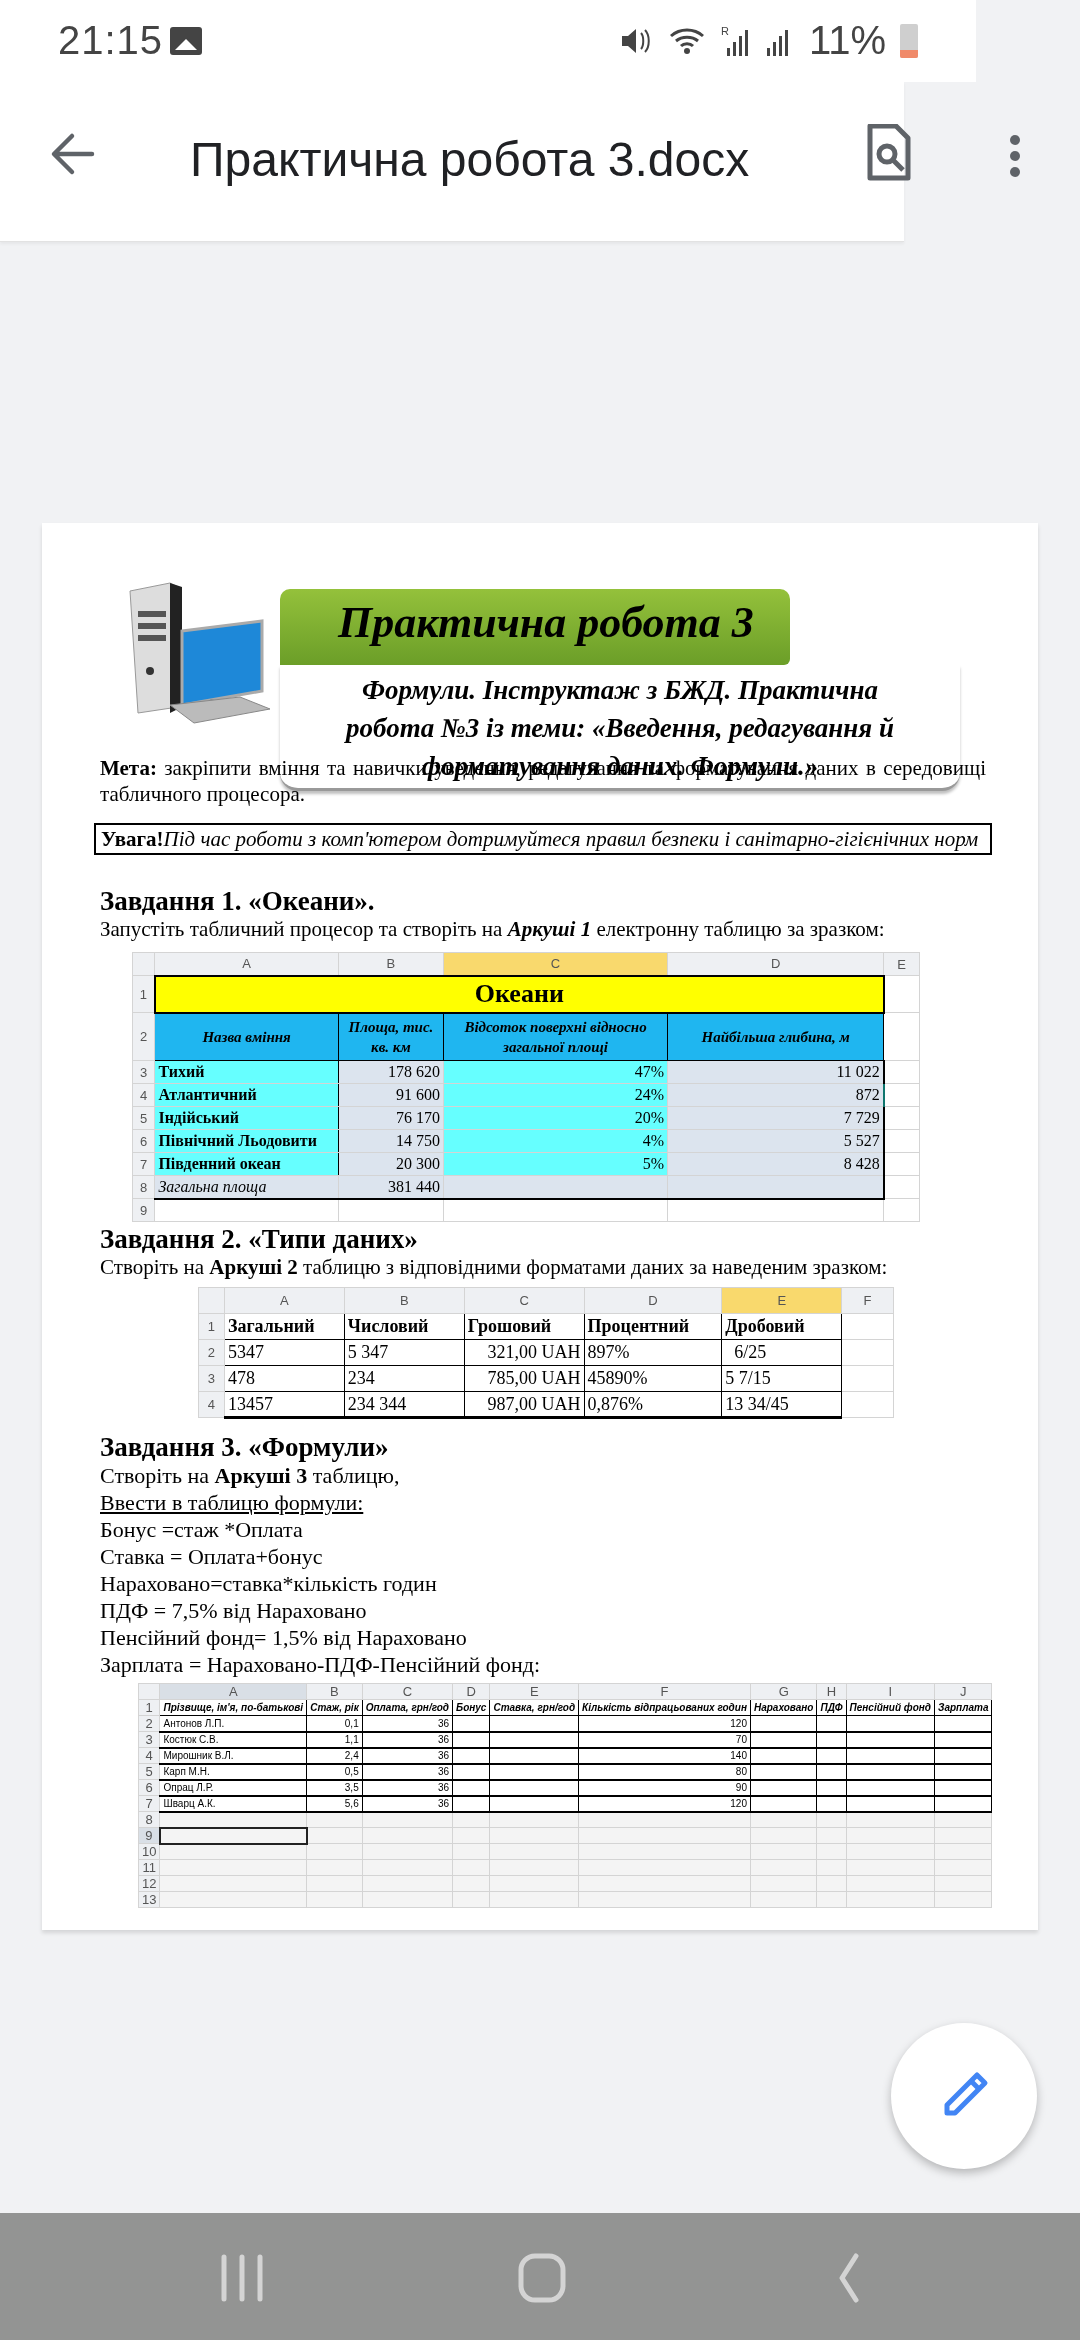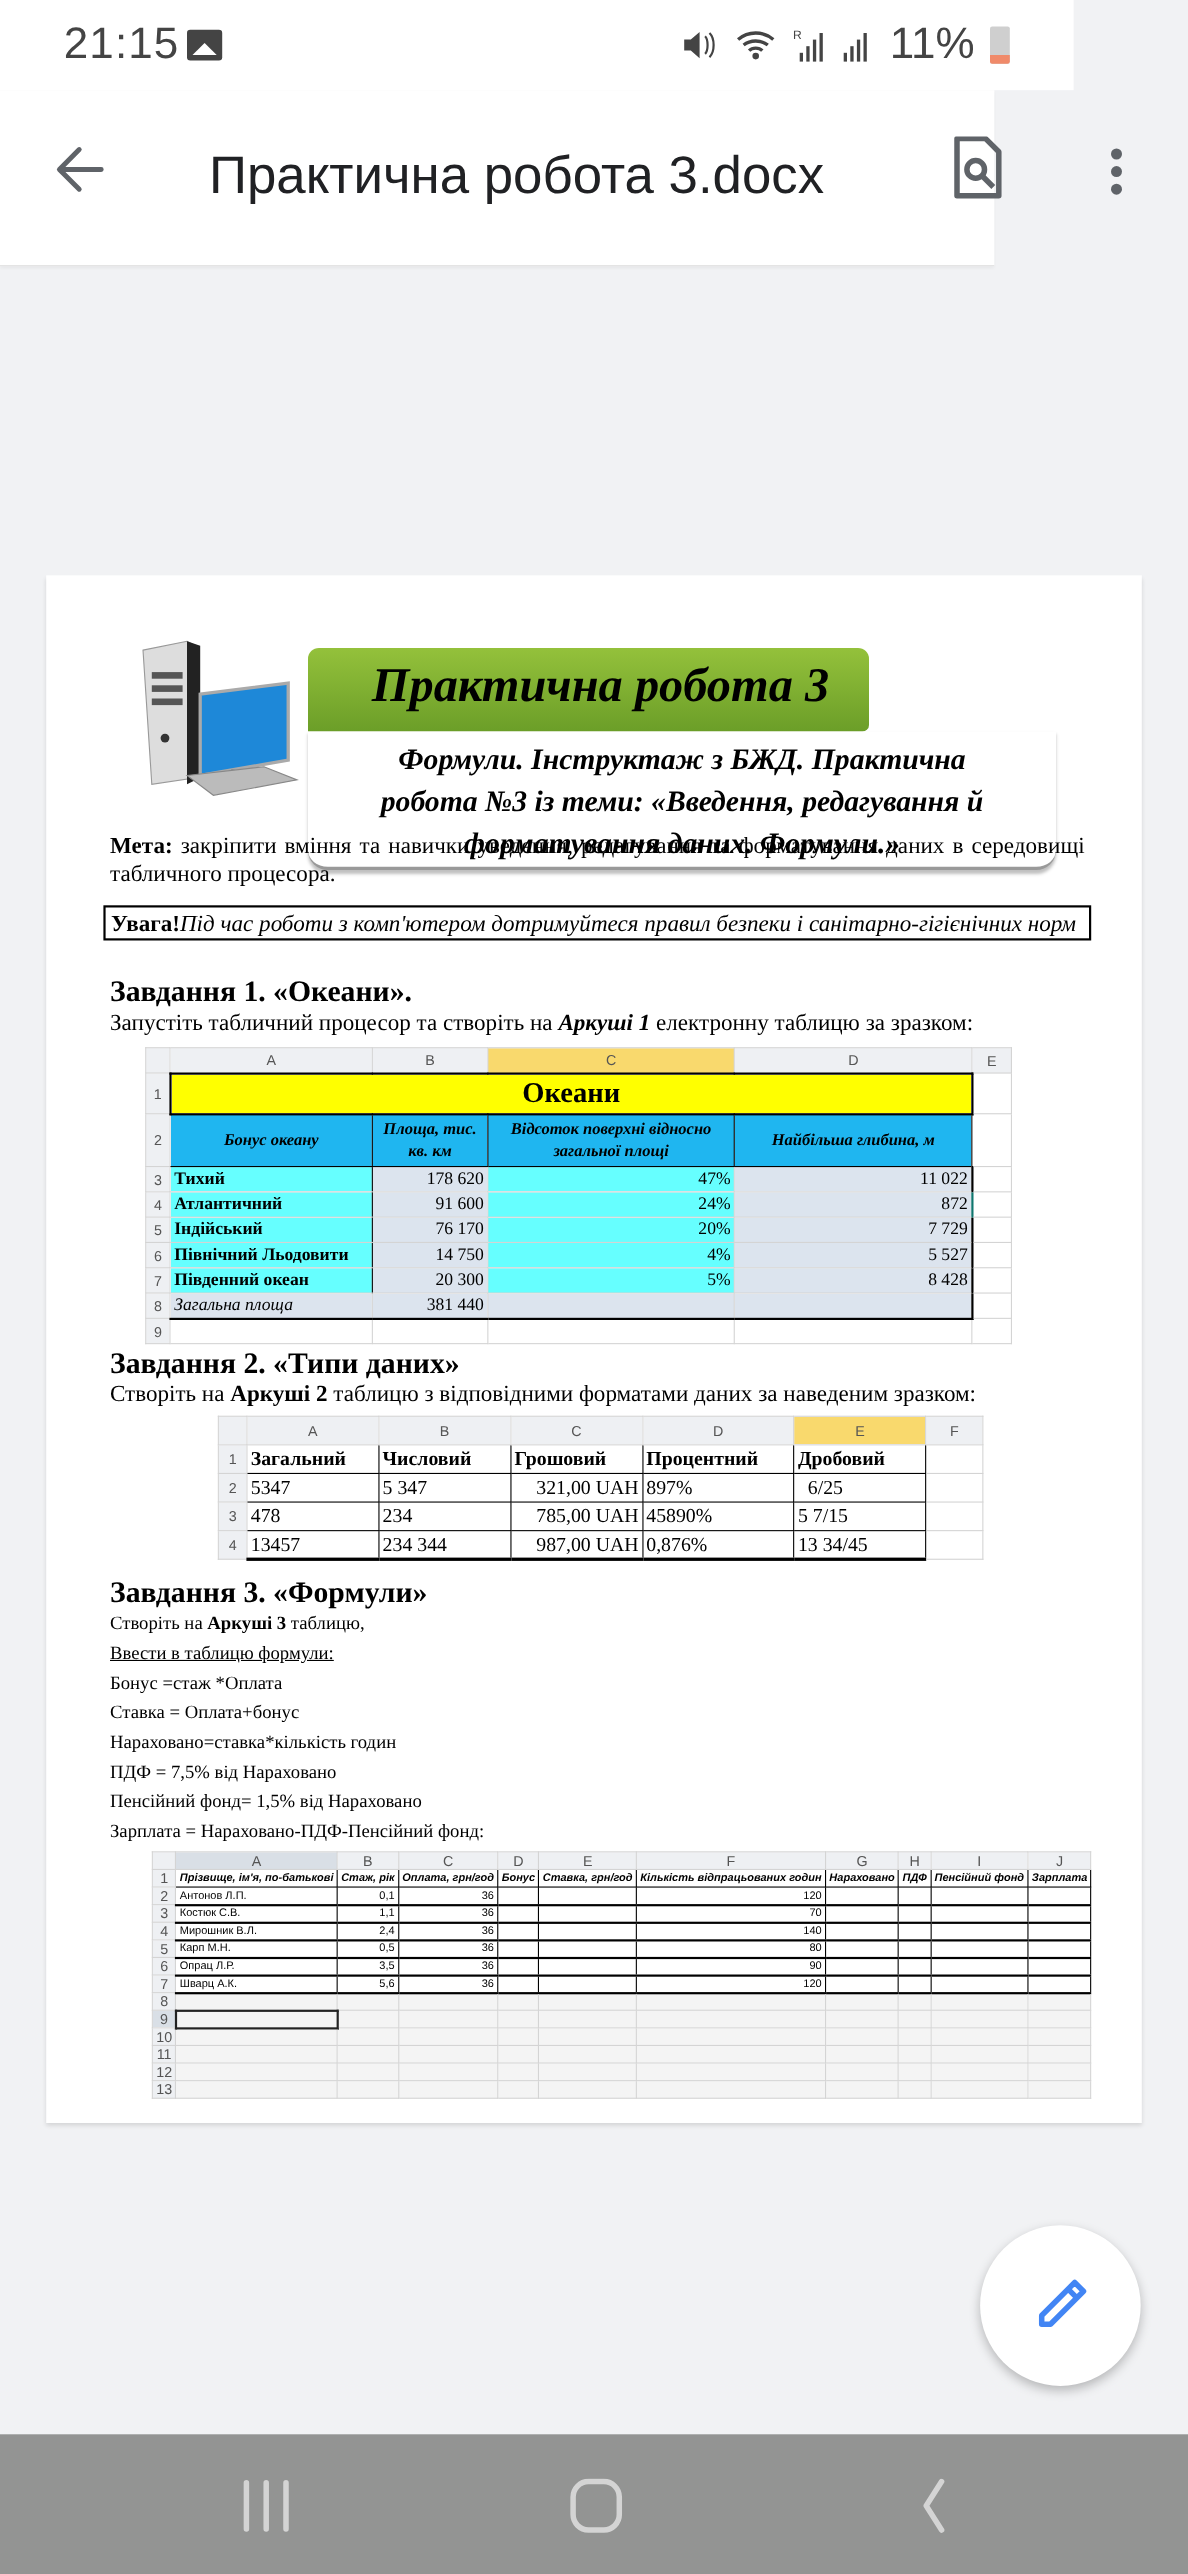--- a/index.html
+++ b/index.html
@@ -48,21 +48,21 @@
   
   .t2h { position: absolute; top: 700px; }
   .t2p { position: absolute; top: 731px; }
   .t2 { top: 764px; left: 98px; width: 696px; }
   .t2 td { font-size: 18px; height: 26px; }
   .t2 .d { border: 1px solid #000; }
   .t2 .b { font-weight: bold; }
   
   .t3h { position: absolute; top: 908px; }
   .t3 { position: absolute; top: 939px; }
-  .t3 .line { font-size: 17px; line-height: 27px; }
+  .t3 .line { font-size: 22px; line-height: 27px; }
   .u { text-decoration: underline; }
   .t3t { top: 1160px; left: 38px; width: 790px; }
   .t3t td { font-size: 10px; height: 16px; font-family: "Liberation Sans", sans-serif; }
   .t3t .hd { font-style: italic; font-weight: bold; text-align: center; border: 1px solid #000; }
   .t3t .d { border: 1px solid #000; border-bottom: 2px solid #000; }
   .t3t .n { text-align: right; margin-top: 33px; }
   .t3t .e { background: #f4f4f4; }
   .t3t .selcell { border: 2px solid #222; }
   .fab { position: absolute; left: 891px; top: 2023px; width: 146px; height: 146px; border-radius: 50%; background: #fff; box-shadow: 0 4px 10px rgba(0,0,0,0.25); }
   .fab svg { position: absolute; left: 48px; top: 48px; }
@@ -171,21 +171,21 @@
         <td class="colh">D</td>
         <td class="colh">E</td>
       </tr>
       <tr>
         <td class="rowh">1</td>
         <td class="title" colspan="4">Океани</td>
         <td></td>
       </tr>
       <tr>
         <td class="rowh">2</td>
-        <td class="hdr">Бонус океану</td>
+        <td class="hdr">Назва вміння</td>
         <td class="hdr">Площа, тис. кв. км</td>
         <td class="hdr">Відсоток поверхні відносно загальної площі</td>
         <td class="hdr">Найбільша глибина, м</td>
         <td></td>
       </tr>
       <tr>
         <td class="rowh">3</td>
         <td class="nm">Тихий</td>
         <td class="num g">178 620</td>
         <td class="num c">47%</td>

